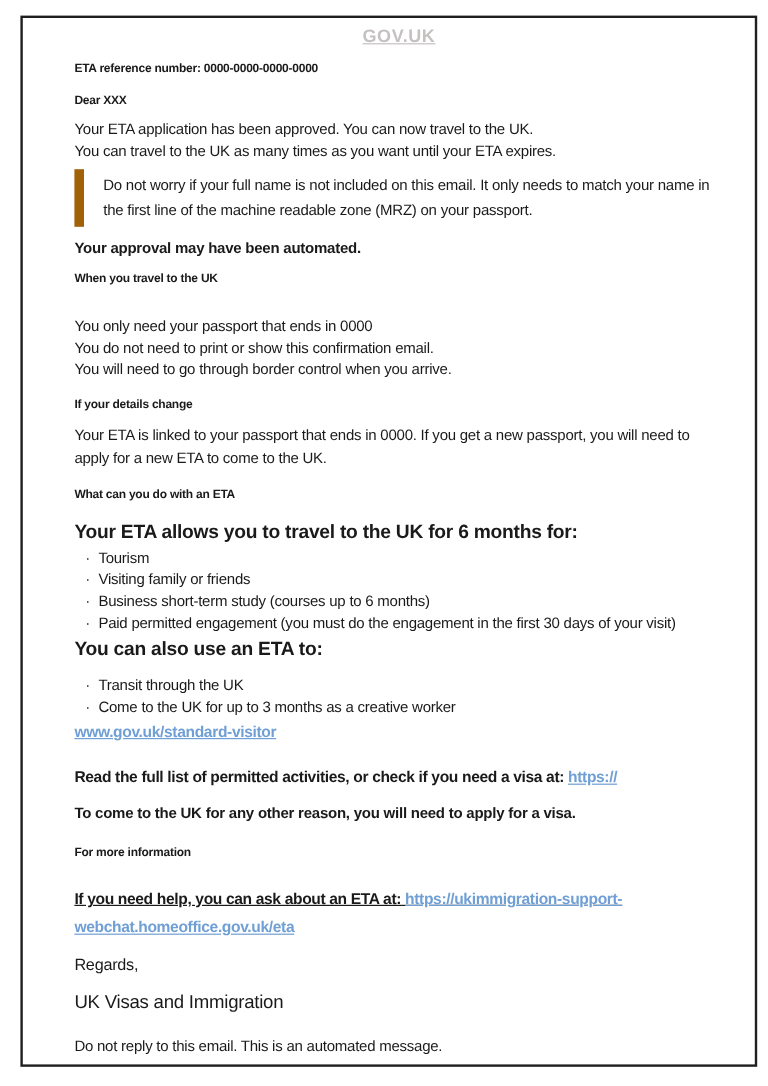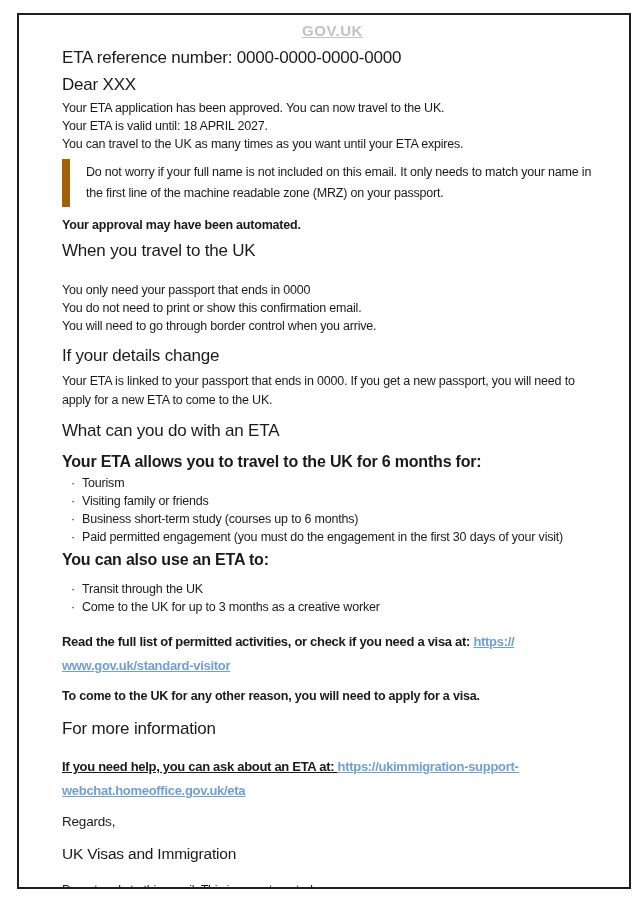--- a/index.html
+++ b/index.html
@@ -26,22 +26,22 @@
     letter-spacing:0.5px;
     color:#c5c1c1;
     line-height:19px;
   }
   .brand a {
     color:#c5c1c1;
     text-decoration:underline;
     cursor:pointer;
   }
   .heading {
-    font-size:17px;
-    font-weight:400;
+    font-size:10px;
+    font-weight:700;
     line-height:20px;
     letter-spacing:-0.2px;
   }
   .h-ref   { margin-top:8px; }
   .h-dear  { margin-top:7px; }
   .h-travel{ margin-top:7px; }
   .h-details{ margin-top:11px; }
   .h-what  { margin-top:11px; }
   .h-info  { margin-top:14px; }
   .bodytext {
@@ -151,21 +151,20 @@
 <div class="sheet">
 
   <div class="brand"><a>GOV.UK</a></div>
 
   <div class="heading h-ref">ETA reference number: 0000-0000-0000-0000</div>
 
   <div class="heading h-dear">Dear XXX</div>
 
   <div class="intro">
     <div class="bodytext nowrap">Your ETA application has been approved. You can now travel to the UK.</div>
-    <div class="bodytext nowrap">Your ETA is valid until: 18 APRIL 2027.</div>
     <div class="bodytext nowrap">You can travel to the UK as many times as you want until your ETA expires.</div>
   </div>
 
   <div class="quote">Do not worry if your full name is not included on this email. It only needs to match your name in the first line of the machine readable zone (MRZ) on your passport.</div>
 
   <div class="automated">Your approval may have been automated.</div>
 
   <div class="heading h-travel">When you travel to the UK</div>
 
   <div class="travel-lines">
@@ -189,22 +188,22 @@
     <li>Paid permitted engagement (you must do the engagement in the first 30 days of your visit)</li>
   </ul>
 
   <div class="lead also-lead">You can also use an ETA to:</div>
 
   <ul class="dotlist also-list">
     <li>Transit through the UK</li>
     <li>Come to the UK for up to 3 months as a creative worker</li>
   </ul>
 
+  <div class="biglead"><a class="link">www.gov.uk/standard-visitor</a></div>
   <div class="biglead read-line1"><span>Read the full list of permitted activities, or check if you need a visa at: </span><a class="link">https://</a></div>
-  <div class="biglead"><a class="link">www.gov.uk/standard-visitor</a></div>
 
   <div class="other-reason">To come to the UK for any other reason, you will need to apply for a visa.</div>
 
   <div class="heading h-info">For more information</div>
 
   <div class="biglead help-line1"><span>If you need help, you can ask about an ETA at: </span><a class="link">https://ukimmigration-support-</a></div>
   <div class="biglead"><a class="link">webchat.homeoffice.gov.uk/eta</a></div>
 
   <div class="regards">Regards,</div>
 

